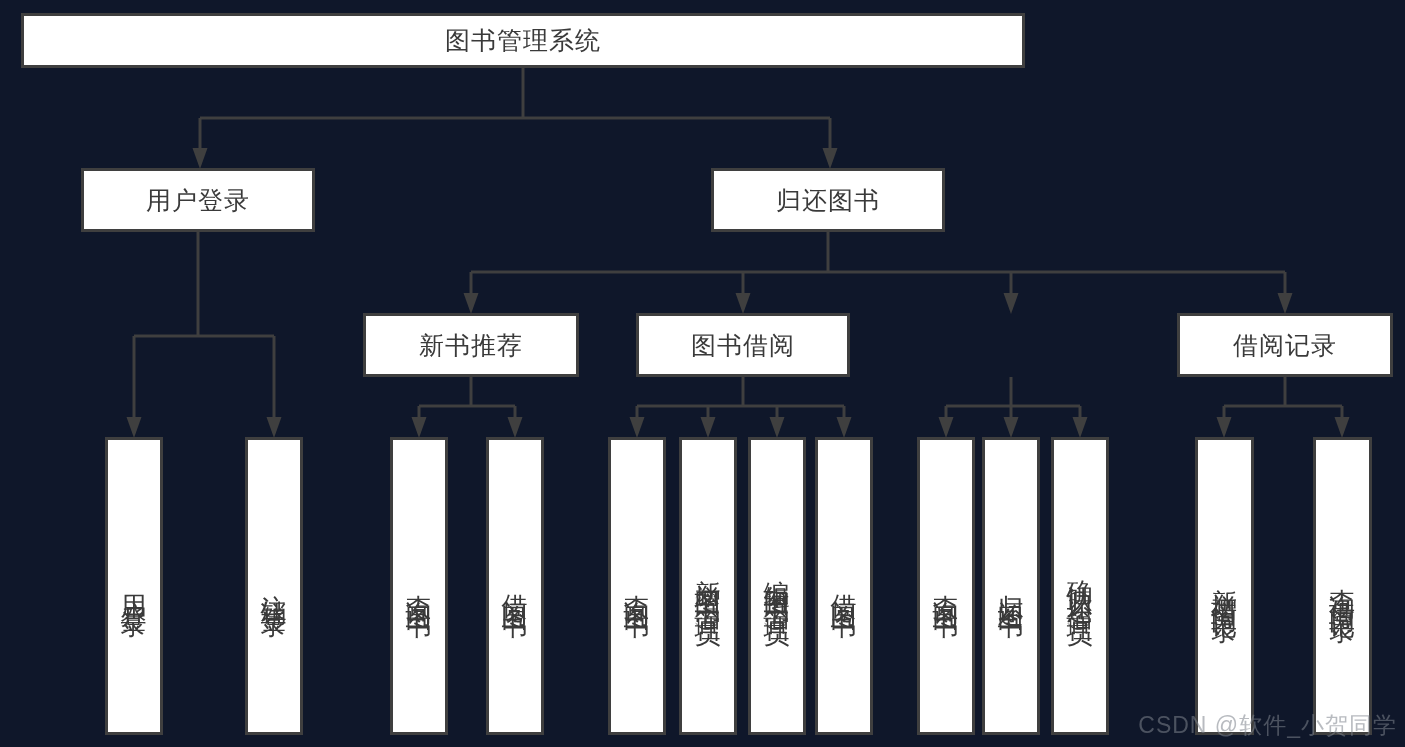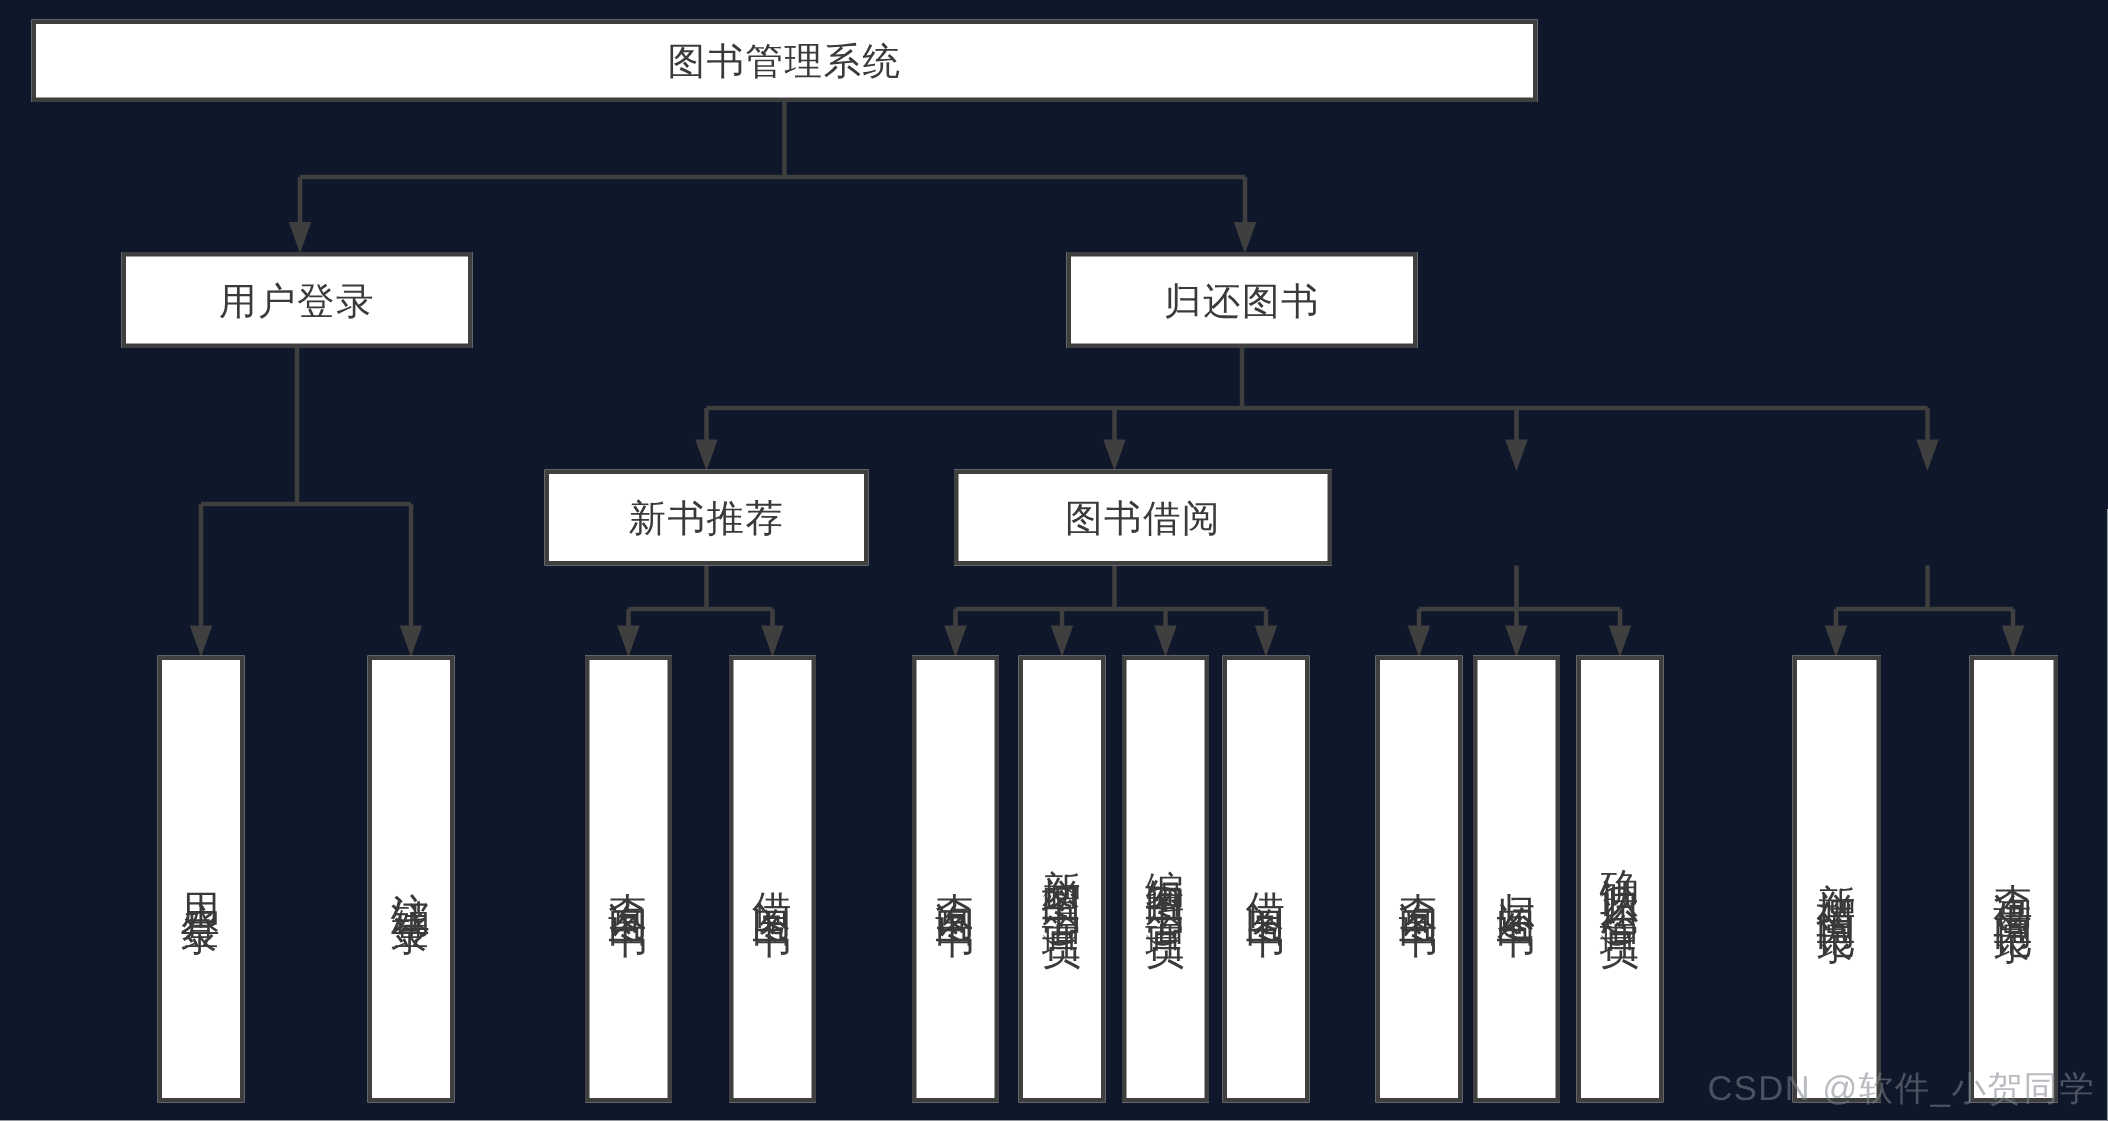--- a/index.html
+++ b/index.html
@@ -34,21 +34,21 @@
     text-orientation:mixed;
     font-size:26px;
     letter-spacing:6px;
     line-height:1;
   }
   
   .n-root            {left:21px;  top:13px;  width:1004px; height:55px;}
   .n-user-login      {left:81px;  top:168px; width:234px;  height:64px;}
   .n-book-mgmt       {left:711px; top:168px; width:234px;  height:64px;}
   .n-new-book-rec    {left:363px; top:313px; width:216px;  height:64px;}
-  .n-book-borrow     {left:636px; top:313px; width:252px;  height:64px;}
+  .n-book-borrow     {left:636px; top:313px; width:214px;  height:64px;}
   .n-current-borrow  {left:903px; top:313px; width:216px;  height:64px;}
   .n-borrow-records  {left:1177px;top:313px; width:216px;  height:64px;}
   .leaf{top:437px;width:58px;height:298px;}
   .n-leaf-user-login     {left:105px;}
   .n-leaf-logout         {left:245px;}
   .n-leaf-query-rec      {left:390px;}
   .n-leaf-borrow-rec     {left:486px;}
   .n-leaf-query-borrow   {left:608px;}
   .n-leaf-add-book       {left:679px;}
   .n-leaf-edit-book      {left:748px;}
@@ -125,20 +125,23 @@
   <div class="node n-book-mgmt">
     <span class="h-label">归还图书</span>
   </div>
 
   <div class="node n-new-book-rec">
     <span class="h-label">新书推荐</span>
   </div>
   <div class="node n-book-borrow">
     <span class="h-label">图书借阅</span>
   </div>
+  <div class="node n-borrow-records">
+    <span class="h-label">借阅记录</span>
+  </div>
 
   <div class="node leaf n-leaf-user-login">
     <span class="v-label">用户登录</span>
   </div>
   <div class="node leaf n-leaf-logout">
     <span class="v-label">注销登录</span>
   </div>
 
   <div class="node leaf n-leaf-query-rec">
     <span class="v-label">查询图书</span>

